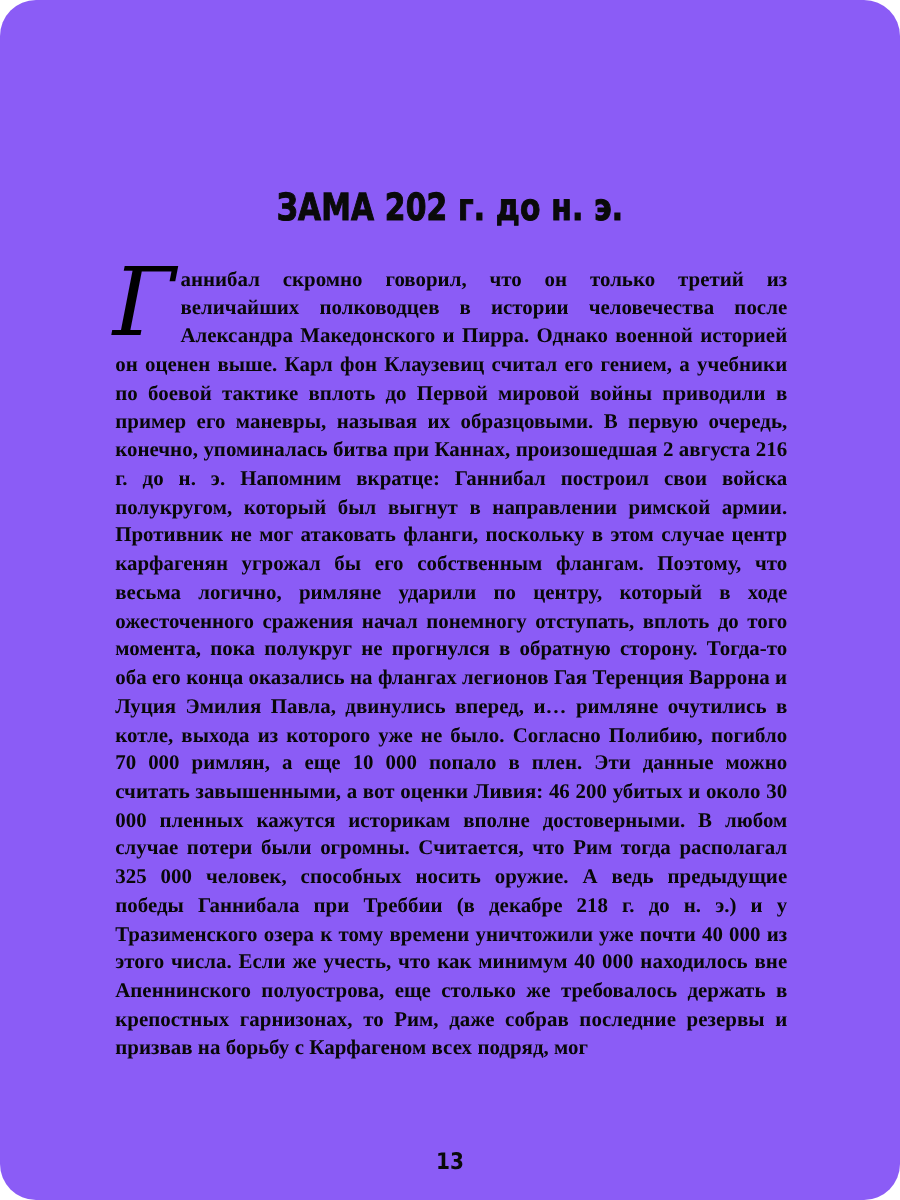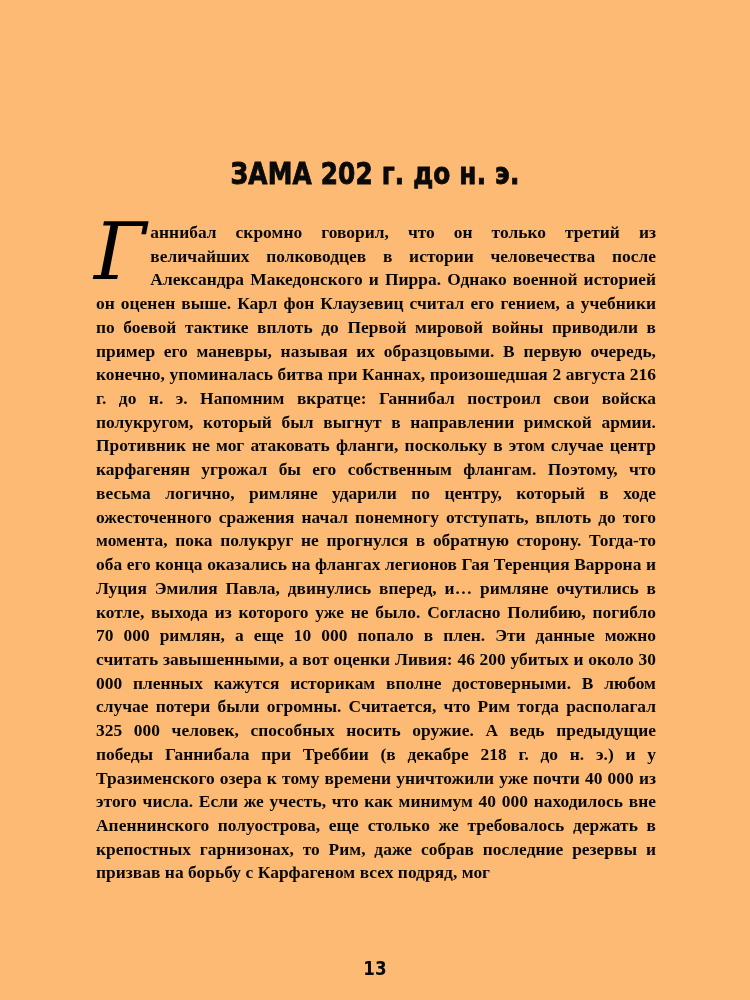--- a/index.html
+++ b/index.html
@@ -13,21 +13,22 @@
     position: relative;
     overflow: hidden;
     font-family: "Liberation Serif", "DejaVu Serif", serif;
     color: #000000;
     -webkit-font-smoothing: antialiased;
   }
 
   .page {
     position: absolute;
     inset: 0;
-    background: #fdba74;
+    background: #8b5cf6;
+    border-radius: 30px;
   }
 
   
   .chapter-title {
     position: absolute;
     left: 0;
     right: 0;
     top: 134px;
     text-align: center;
     font-family: "DejaVu Sans", "Liberation Sans", sans-serif;

